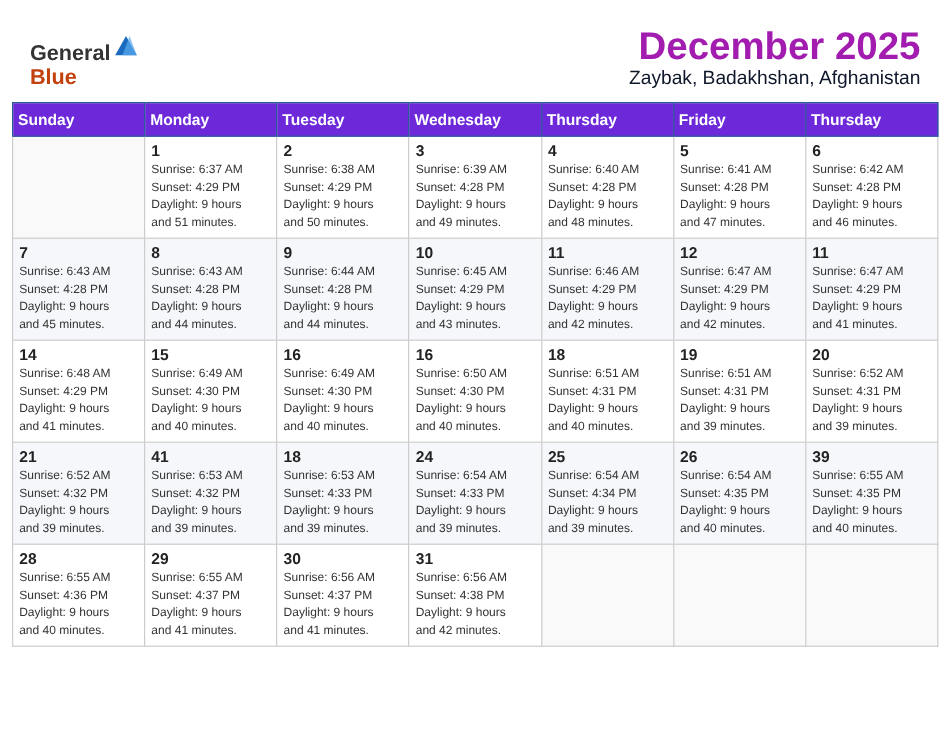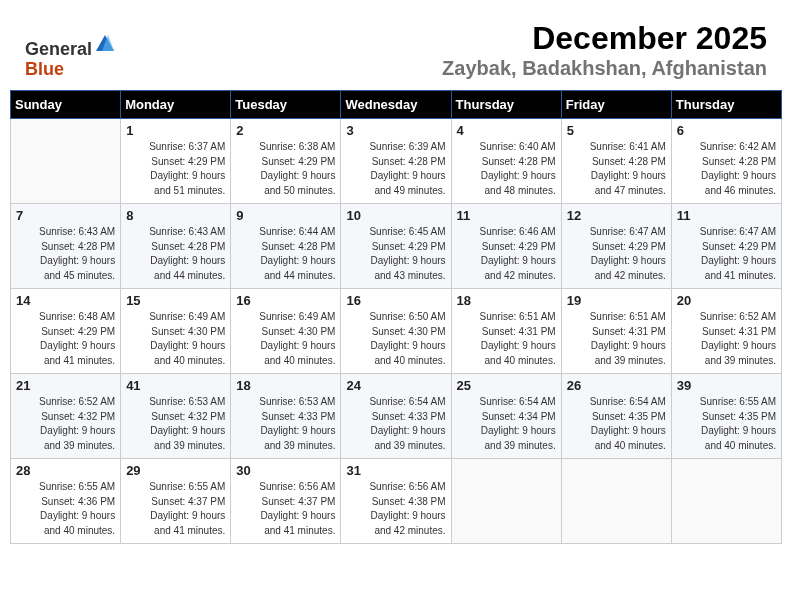--- a/index.html
+++ b/index.html
@@ -27,35 +27,35 @@
       line-height: 1.1;
     }
     .logo-general { color: #333; }
     .logo-blue { color: #c2410c; }
     .title-block {
       text-align: right;
     }
     .title-block h1 {
       font-size: 32px;
       font-weight: bold;
-      color: #000000;
+      color: #a21caf;
       margin-left: 36px;
     }
     .title-block h2 {
-      font-size: 20px;
-      font-weight: bold;
-      color: #737373;
+      font-size: 16px;
+      font-weight: normal;
+      color: #0f172a;
     }
     .calendar {
       width: 100%;
       border-collapse: collapse;
       margin-top: 5px;
     }
     .calendar th {
-      background-color: #000000;
+      background-color: #6d28d9;
       color: #fff;
       font-size: 13px;
       font-weight: bold;
       padding: 6px 4px;
       text-align: left;
       border: 1px solid #2a5a9a;
     }
     .calendar td {
       border: 1px solid #ccc;
       vertical-align: top;
@@ -72,21 +72,20 @@
     .day-number {
       font-size: 13px;
       font-weight: bold;
       color: #222;
       margin-bottom: 2px;
     }
     .day-info {
       font-size: 10px;
       color: #333;
       line-height: 1.45;
-      text-align: right;
     }
     .empty-cell {
       background: #f9f9f9 !important;
     }
     .week-row td { height: 85px; }
   </style>
 </head>
 <body>
 
 <div class="header">

